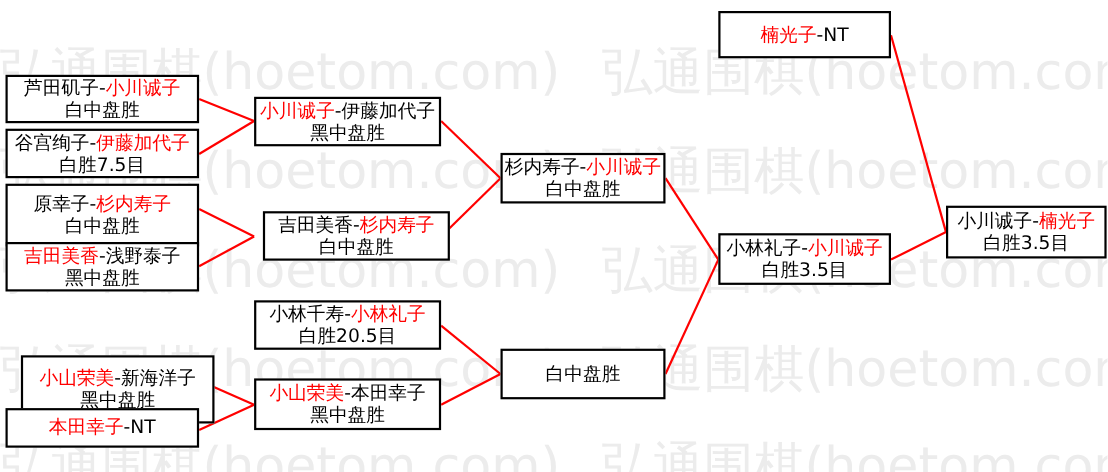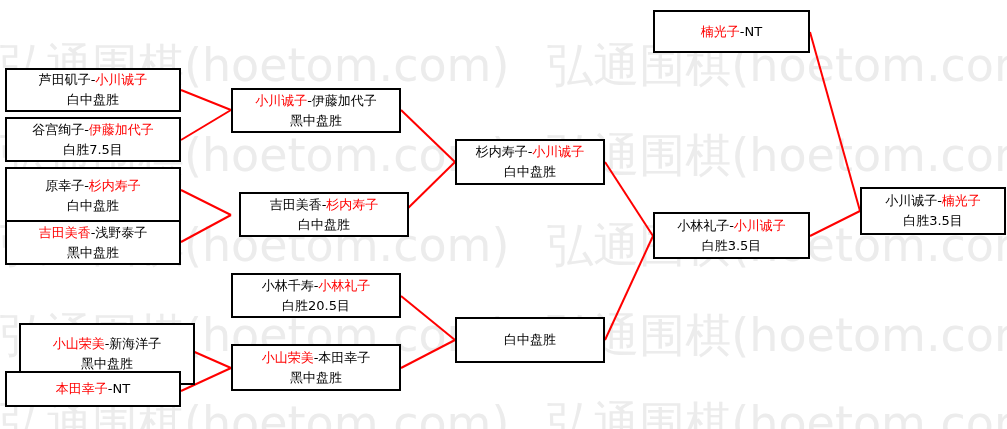--- a/index.html
+++ b/index.html
@@ -38,21 +38,21 @@
   
   .box {
     position: absolute;
     z-index: 2;
     background: #ffffff;
     border: 2px solid var(--box-border, #000000);
     display: flex;
     flex-direction: column;
     align-items: center;
     justify-content: center;
-    font-size: 13px;
+    font-size: 17px;
     line-height: 20px;
     color: #000000;
     text-align: center;
     white-space: nowrap;
   }
   .box .win { color: var(--winner-red, #ff0000); }
 </style>
 </head>
 <body>
 

